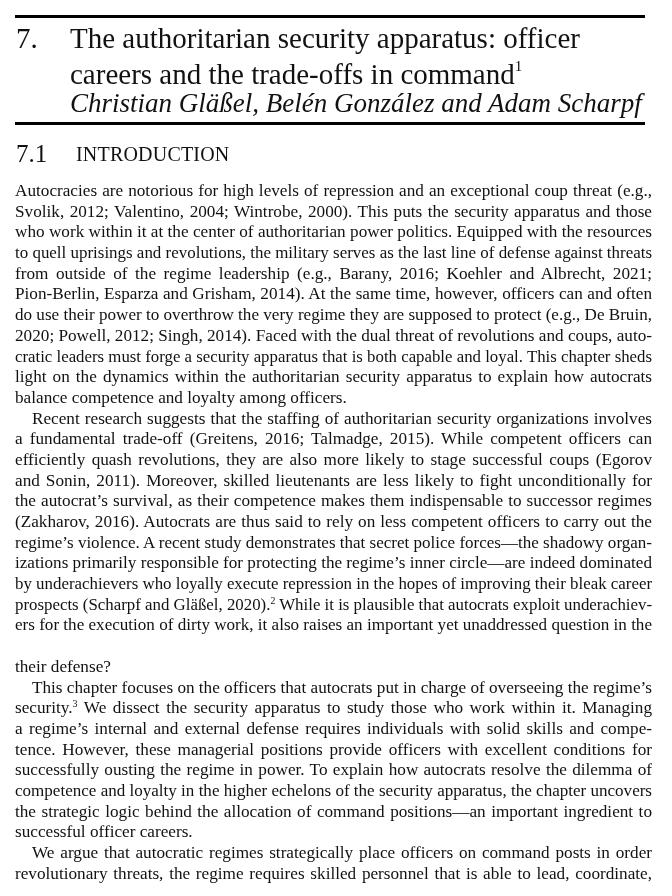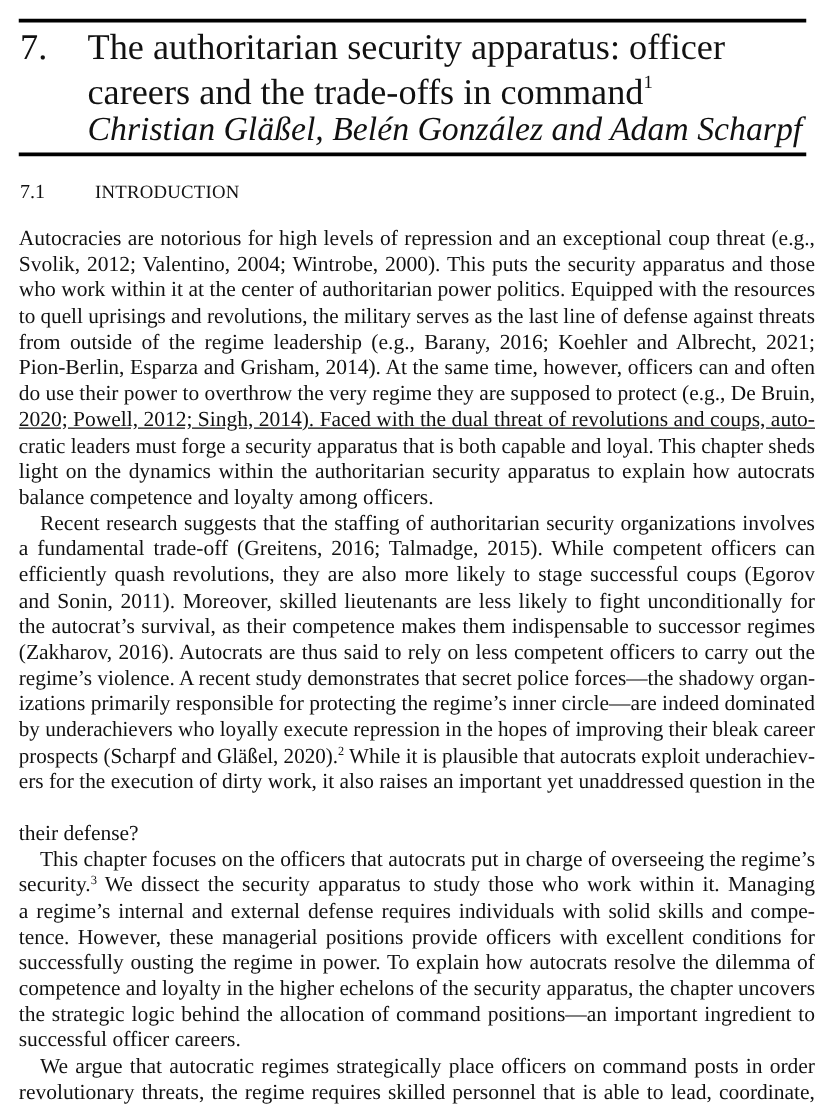--- a/index.html
+++ b/index.html
@@ -6,22 +6,22 @@
   body { width: 672px; height: 896px; overflow: hidden; position: relative;
          font-family: "Liberation Serif", "DejaVu Serif", serif; color: #111111; }
   .rule { position: absolute; left: 15px; width: 630px; height: 3px; background: #000; }
   #rule-top { top: 15px; }
   #rule-bottom { top: 122px; }
   .chap-num { position: absolute; left: 16px; top: 20px; font-size: 29px; line-height: 36px; }
   .chap-title { position: absolute; left: 70px; top: 20px; font-size: 29px; line-height: 36px; width: 580px; }
   .chap-title .line { display: block; white-space: nowrap; }
   .chap-title sup { font-size: 15px; vertical-align: 13px; line-height: 0; }
   .authors { position: absolute; left: 70px; top: 89px; font-size: 27px; line-height: 28px; font-style: italic; white-space: nowrap; }
-  .sec-num { position: absolute; left: 16px; top: 142px; font-size: 16px; line-height: 24px; }
-  .sec-title { position: absolute; left: 76px; top: 142px; font-size: 15px; line-height: 24px; letter-spacing: 0.2px; }
+  .sec-num { position: absolute; left: 16px; top: 142px; font-size: 25px; line-height: 24px; }
+  .sec-title { position: absolute; left: 76px; top: 142px; font-size: 20px; line-height: 24px; letter-spacing: 0.2px; }
   .body { position: absolute; left: 15px; top: 181px; width: 637px; font-size: 17.2px; line-height: 20.7px; }
   .ln { display: block; height: 20.7px; white-space: nowrap; text-align: justify; text-align-last: justify; overflow: hidden; }
   .ln.last { text-align-last: left; }
   .ln.indent { padding-left: 17px; }
   .ln sup { font-size: 10px; vertical-align: 6px; line-height: 0; }
   .ln > span { display: inline; }
 </style>
 </head>
 <body>
 
@@ -42,21 +42,21 @@
 <div class="body">
 
   <div>
     <span class="ln"><span style="white-space: nowrap; display: inline-block; word-spacing: 0.759615px;">Autocracies are notorious for high levels of repression and an exceptional coup threat (e.g.,</span></span>
     <span class="ln"><span style="white-space: nowrap; display: inline-block; word-spacing: 1.1862px;">Svolik, 2012; Valentino, 2004; Wintrobe, 2000). This puts the security apparatus and those</span></span>
     <span class="ln"><span style="white-space: nowrap; display: inline-block; word-spacing: 0.0535714px;">who work within it at the center of authoritarian power politics. Equipped with the resources</span></span>
     <span class="ln"><span style="white-space: nowrap; display: inline-block; transform-origin: left top; transform: scaleX(0.985615);">to quell uprisings and revolutions, the military serves as the last line of defense against threats</span></span>
     <span class="ln"><span style="white-space: nowrap; display: inline-block; word-spacing: 3.25911px;">from outside of the regime leadership (e.g., Barany, 2016; Koehler and Albrecht, 2021;</span></span>
     <span class="ln"><span style="white-space: nowrap; display: inline-block; word-spacing: 0.246394px;">Pion-Berlin, Esparza and Grisham, 2014). At the same time, however, officers can and often</span></span>
     <span class="ln"><span style="white-space: nowrap; display: inline-block; transform-origin: left top; transform: scaleX(0.994487);">do use their power to overthrow the very regime they are supposed to protect (e.g., De Bruin,</span></span>
-    <span class="ln"><span style="white-space: nowrap; display: inline-block; word-spacing: 0.0145089px; text-decoration: underline;">2020; Powell, 2012; Singh, 2014). Faced with the dual threat of revolutions and coups, auto-</span></span>
+    <span class="ln"><span style="white-space: nowrap; display: inline-block; word-spacing: 0.0145089px;">2020; Powell, 2012; Singh, 2014). Faced with the dual threat of revolutions and coups, auto-</span></span>
     <span class="ln"><span style="white-space: nowrap; display: inline-block; transform-origin: left top; transform: scaleX(0.978025);">cratic leaders must forge a security apparatus that is both capable and loyal. This chapter sheds</span></span>
     <span class="ln"><span style="white-space: nowrap; display: inline-block; word-spacing: 1.77214px;">light on the dynamics within the authoritarian security apparatus to explain how autocrats</span></span>
     <span class="ln last"><span style="white-space: nowrap; display: inline-block;">balance competence and loyalty among officers.</span></span>
   </div>
 
   <div>
     <span class="ln indent"><span style="white-space: nowrap; display: inline-block; word-spacing: 0.778125px;">Recent research suggests that the staffing of authoritarian security organizations involves</span></span>
     <span class="ln"><span style="white-space: nowrap; display: inline-block; word-spacing: 2.80938px;">a fundamental trade-off (Greitens, 2016; Talmadge, 2015). While competent officers can</span></span>
     <span class="ln"><span style="white-space: nowrap; display: inline-block; word-spacing: 2.07812px;">efficiently quash revolutions, they are also more likely to stage successful coups (Egorov</span></span>
     <span class="ln"><span style="white-space: nowrap; display: inline-block; word-spacing: 1.76042px;">and Sonin, 2011). Moreover, skilled lieutenants are less likely to fight unconditionally for</span></span>

